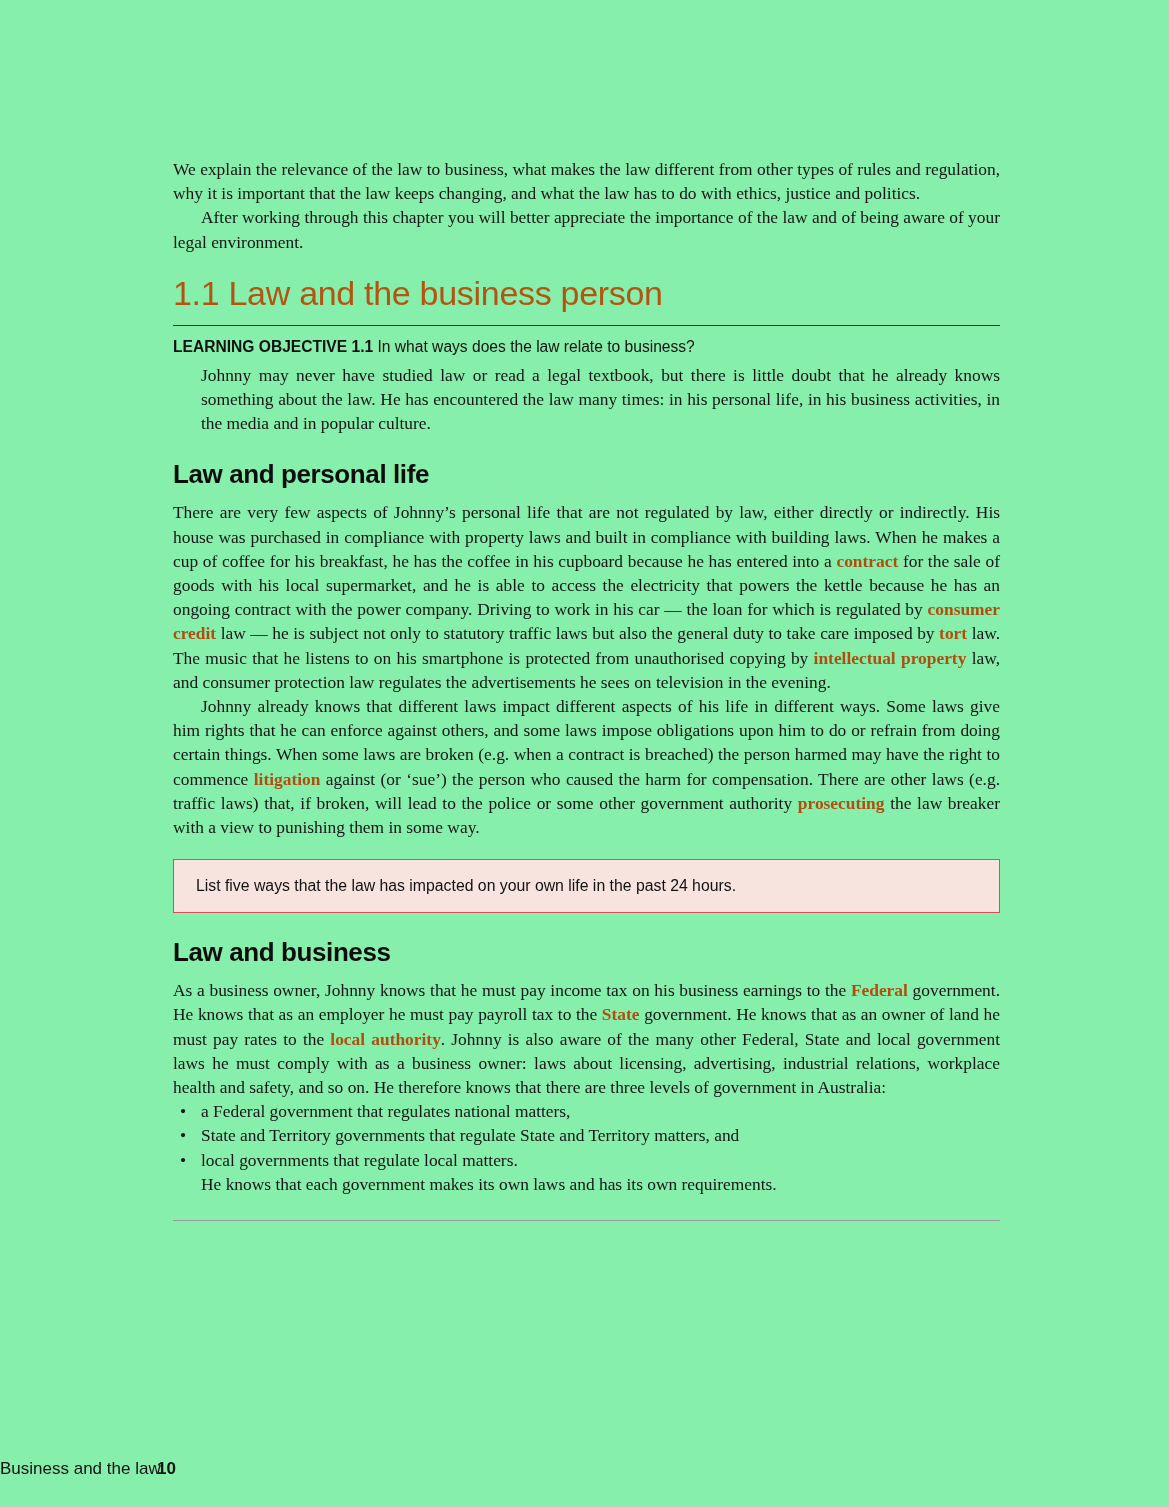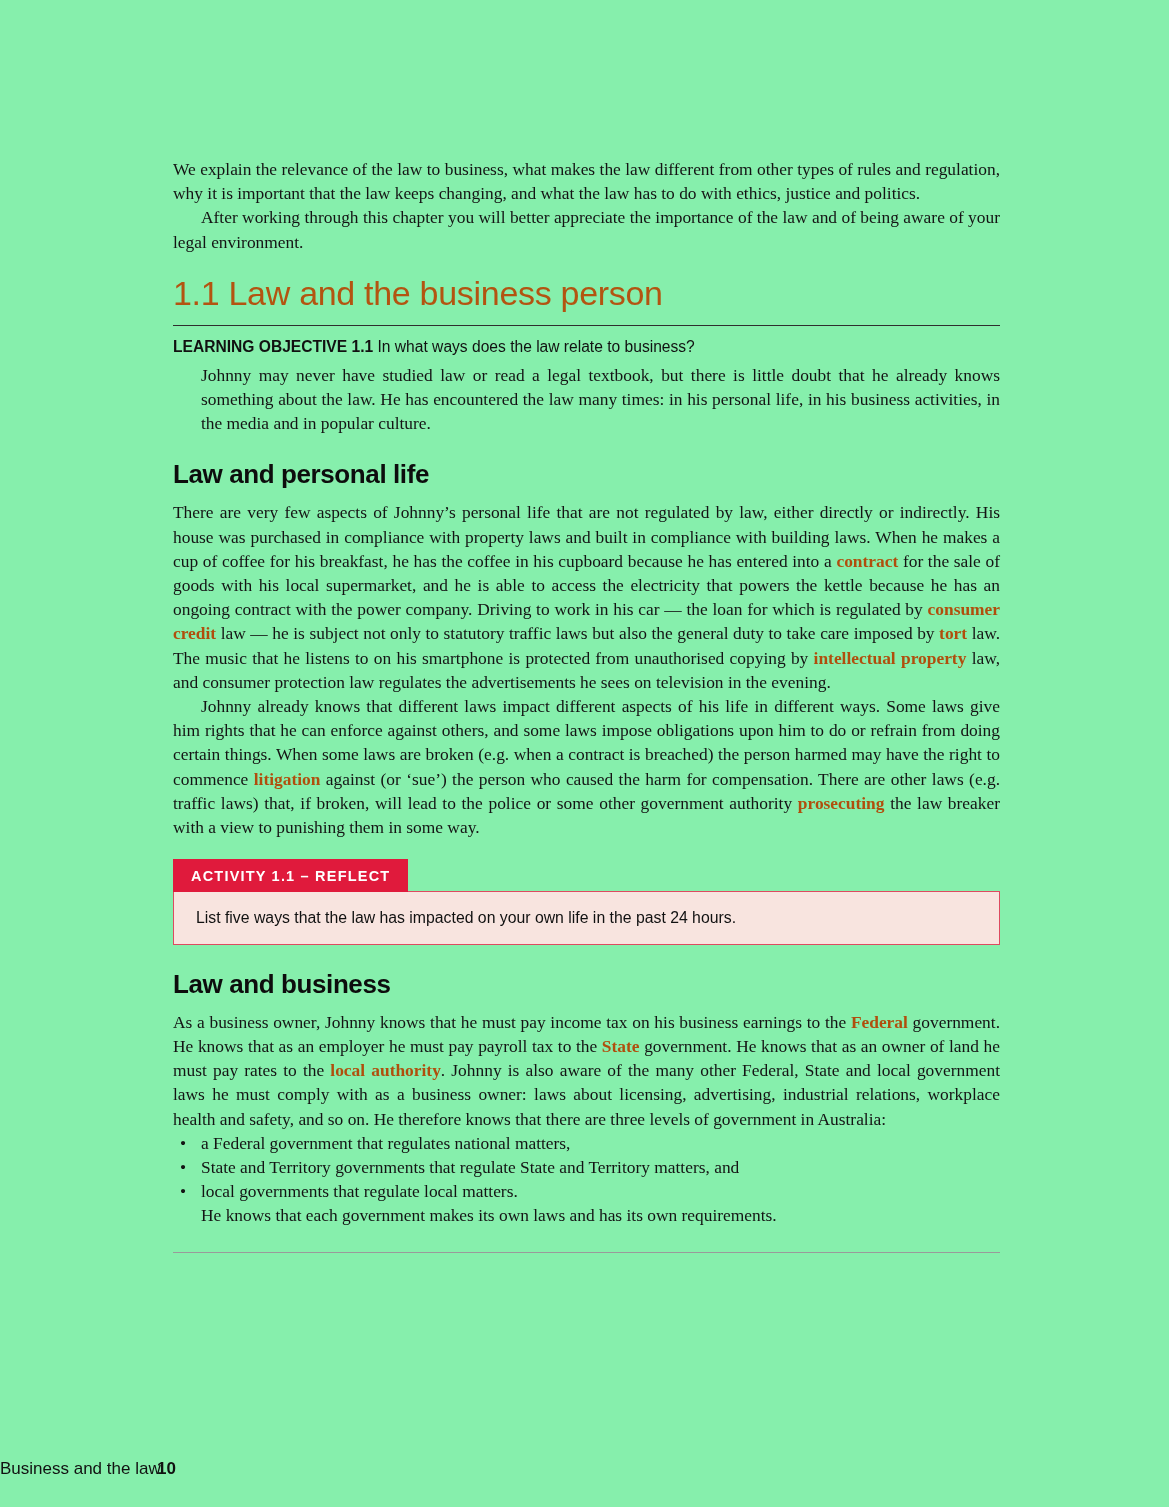--- a/index.html
+++ b/index.html
@@ -131,21 +131,20 @@
 
     <p class="objective"><span class="obj-label">LEARNING OBJECTIVE 1.1</span> <span>In what ways does the law relate to business?</span></p>
 
     <p class="body-text para-space">Johnny may never have studied law or read a legal textbook, but there is little doubt that he already knows something about the law. He has encountered the law many times: in his personal life, in his business activities, in the media and in popular culture.</p>
 
     <h2 class="subheading">Law and personal life</h2>
     <p class="body-text"><span>There are very few aspects of Johnny’s personal life that are not regulated by law, either directly or indirectly. His house was purchased in compliance with property laws and built in compliance with building laws. When he makes a cup of coffee for his breakfast, he has the coffee in his cupboard because he has entered into a </span><span class="term">contract</span><span> for the sale of goods with his local supermarket, and he is able to access the electricity that powers the kettle because he has an ongoing contract with the power company. Driving to work in his car — the loan for which is regulated by </span><span class="term">consumer credit</span><span> law — he is subject not only to statutory traffic laws but also the general duty to take care imposed by </span><span class="term">tort</span><span> law. The music that he listens to on his smartphone is protected from unauthorised copying by </span><span class="term">intellectual property</span><span> law, and consumer protection law regulates the advertisements he sees on television in the evening.</span></p>
     <p class="body-text indent"><span>Johnny already knows that different laws impact different aspects of his life in different ways. Some laws give him rights that he can enforce against others, and some laws impose obligations upon him to do or refrain from doing certain things. When some laws are broken (e.g. when a contract is breached) the person harmed may have the right to commence </span><span class="term">litigation</span><span> against (or ‘sue’) the person who caused the harm for compensation. There are other laws (e.g. traffic laws) that, if broken, will lead to the police or some other government authority </span><span class="term">prosecuting</span><span> the law breaker with a view to punishing them in some way.</span></p>
 
     <section class="activity">
-      <div class="activity-banner">ACTIVITY 1.1 – REFLECT</div>
       <div class="activity-body">
         <p class="activity-text">List five ways that the law has impacted on your own life in the past 24 hours.</p>
       </div>
     </section>
 
     <h2 class="subheading">Law and business</h2>
     <p class="body-text"><span>As a business owner, Johnny knows that he must pay income tax on his business earnings to the </span><span class="term">Federal</span><span> government. He knows that as an employer he must pay payroll tax to the </span><span class="term">State</span><span> government. He knows that as an owner of land he must pay rates to the </span><span class="term">local authority</span><span>. Johnny is also aware of the many other Federal, State and local government laws he must comply with as a business owner: laws about licensing, advertising, industrial relations, workplace health and safety, and so on. He therefore knows that there are three levels of government in Australia:</span></p>
 
     <ul class="bullet-list">
       <li class="bullet-item">

